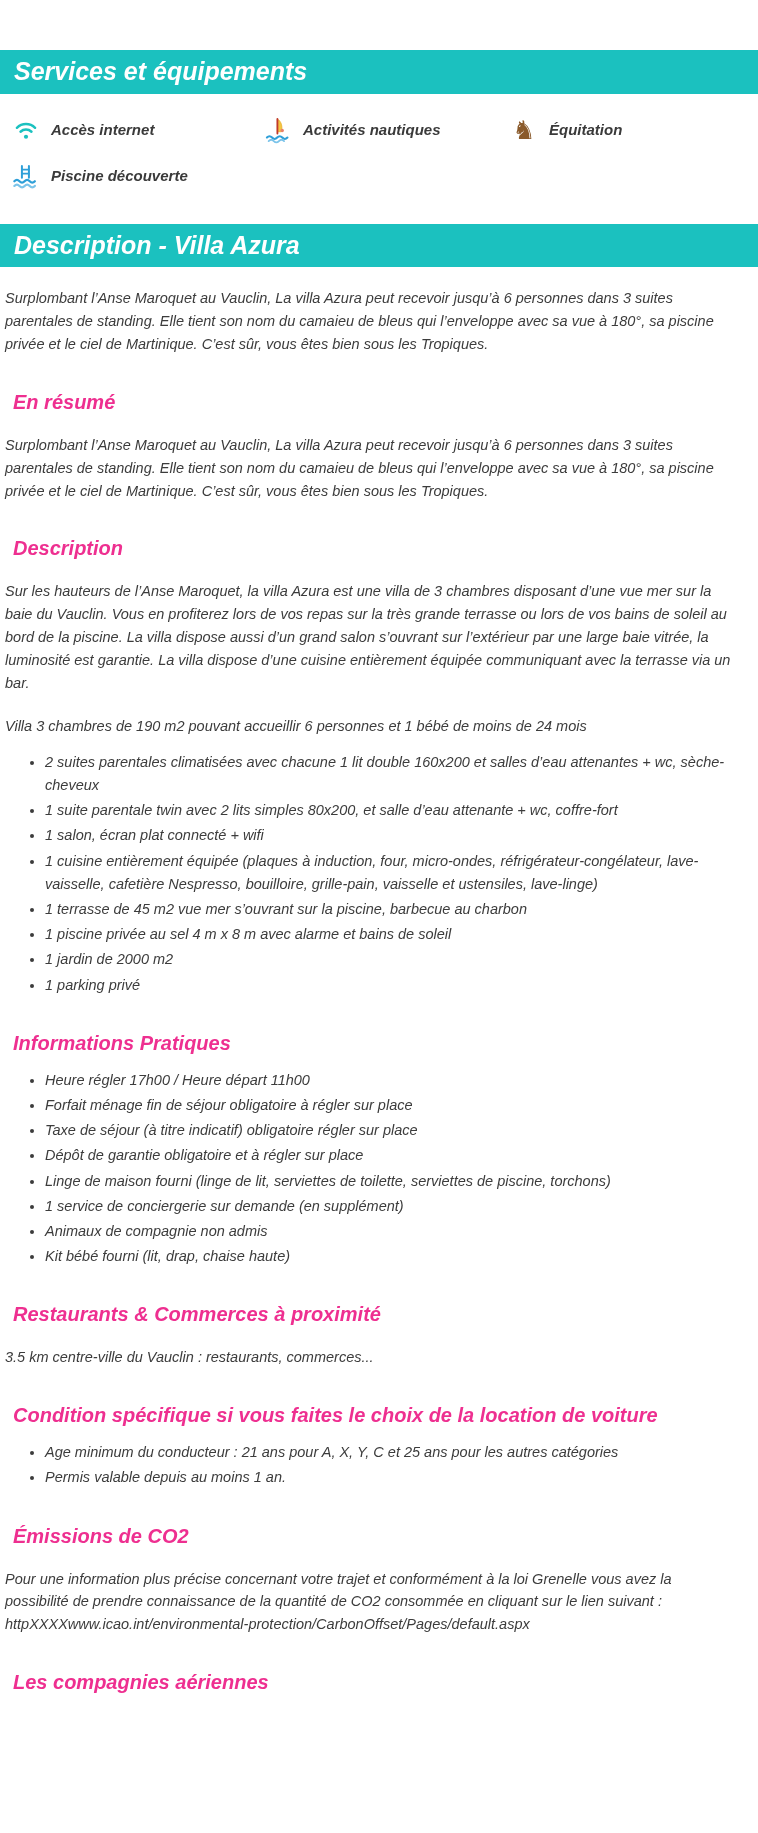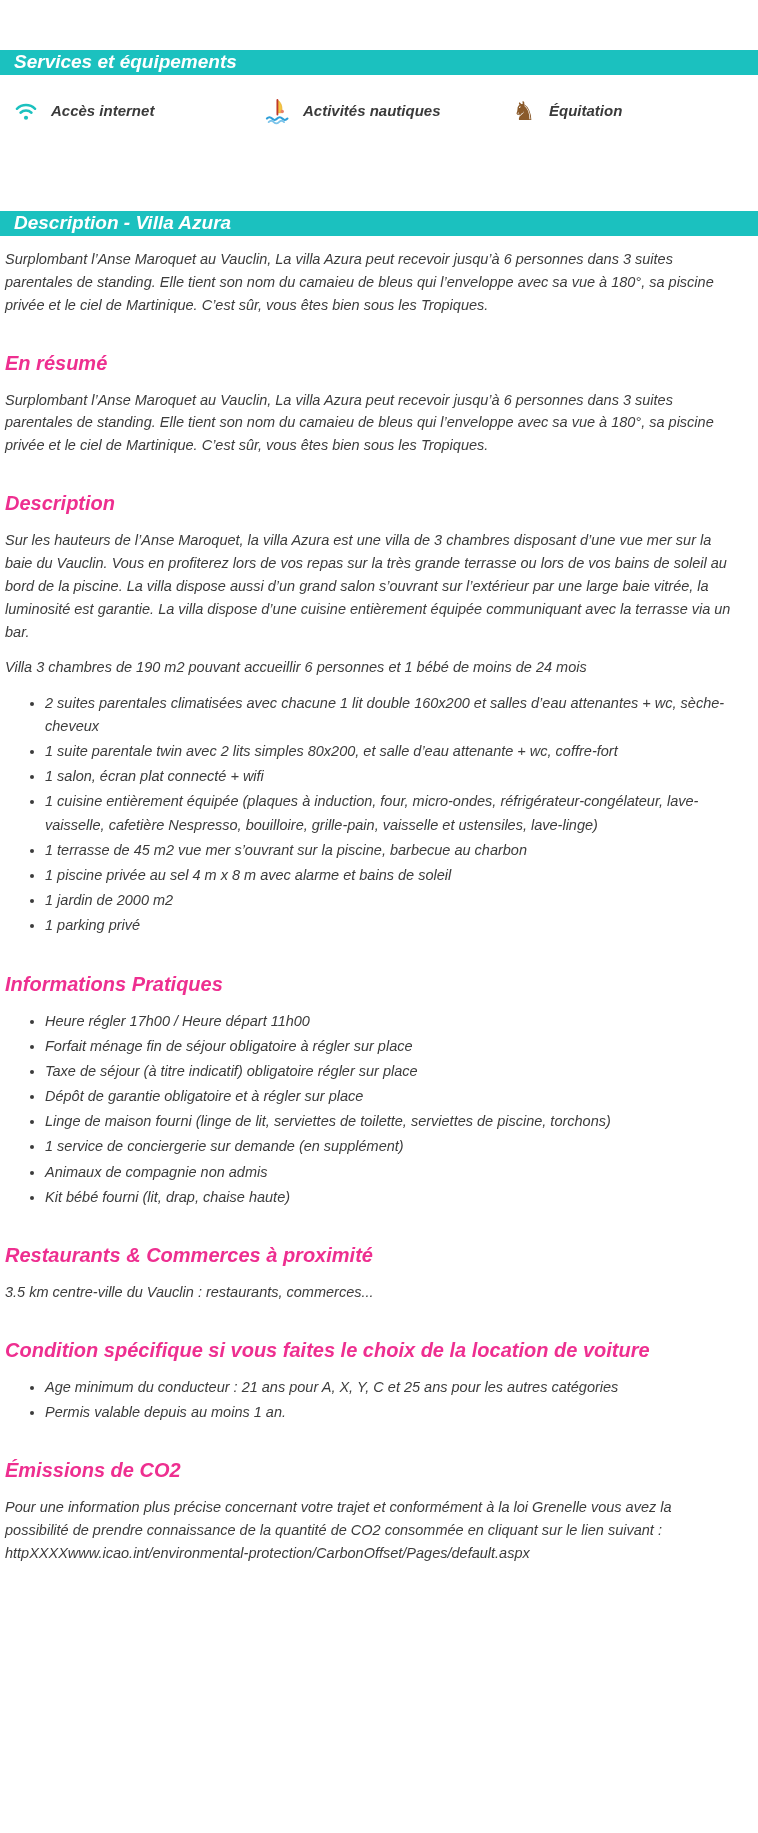--- a/index.html
+++ b/index.html
@@ -9,48 +9,48 @@
     min-height: 1833px;
     background: #ffffff;
     font-family: "Liberation Sans", "DejaVu Sans", sans-serif;
     font-style: italic;
     color: #3c3c3c;
   }
   .banner {
     background: #1bc1bf;
     color: #ffffff;
     font-weight: 700;
-    font-size: 19px;
-    padding: 2px 14px;
+    font-size: 25px;
+    padding: 8px 14px;
     line-height: 1.1;
   }
   .banner--services { margin-top: 50px; }
-  .banner--description { margin-top: 82px; }
+  .banner--description { margin-top: 30px; }
   .amenities {
     display: grid;
     grid-template-columns: 252px 246px 1fr;
     row-gap: 18px;
     padding: 22px 10px 4px 12px;
   }
   .amenity { display: flex; align-items: center; gap: 11px; }
   .amenity-label { font-weight: 700; font-size: 15px; color: #3a3a3a; }
   .amenity-icon {
     width: 28px; height: 28px;
     display: inline-flex; align-items: center; justify-content: center;
     font-style: normal; flex: 0 0 28px;
   }
   .amenity-icon svg { width: 28px; height: 28px; }
   .horse-glyph { font-size: 26px; color: #8a5a2b; line-height: 1; }
   .content { padding: 0 20px 26px 5px; }
-  .content p { font-size: 14.5px; line-height: 1.58; margin: 12px 0 12px; }
+  .content p { font-size: 14.5px; line-height: 1.58; margin: 20px 0 12px; }
   .content h2 {
     color: #ee2f90;
     font-size: 20px;
     font-weight: 700;
-    margin: 34px 0 14px;
+    margin: 34px 8px 14px;
     line-height: 1.2;
   }
   .content ul { margin: 13px 0 12px; padding-left: 40px; }
   .content li { font-size: 14.5px; line-height: 1.6; margin: 2px 0; }
 </style>
 </head>
 <body>
 
 <div class="page">
 
@@ -84,20 +84,31 @@
       <span class="amenity-label">Activités nautiques</span>
     </div>
 
     <div class="amenity">
       <span class="amenity-icon">
         <span class="horse-glyph">♞</span>
       </span>
       <span class="amenity-label">Équitation</span>
     </div>
 
+    <div class="amenity">
+      <span class="amenity-icon">
+        <svg viewBox="0 0 24 24">
+          <path d="M8.5 3.5v10M14.5 3.5v10" stroke="#2e9fd8" stroke-width="1.7" stroke-linecap="round"></path>
+          <path d="M8.5 6.5h6M8.5 10h6" stroke="#2e9fd8" stroke-width="1.5" stroke-linecap="round"></path>
+          <path d="M2 16.5q2.2-2.4 4.4 0t4.4 0 4.4 0 4.4 0" stroke="#2e9fd8" stroke-width="1.9" fill="none" stroke-linecap="round"></path>
+          <path d="M2 20.5q2.2-2.4 4.4 0t4.4 0 4.4 0 4.4 0" stroke="#7cc4ea" stroke-width="1.9" fill="none" stroke-linecap="round"></path>
+        </svg>
+      </span>
+      <span class="amenity-label">Piscine découverte</span>
+    </div>
 
   </div>
 
   <div class="banner banner--description">
     <span>Description - Villa Azura</span>
   </div>
 
   <div class="content">
 
     <p>Surplombant l’Anse Maroquet au Vauclin, La villa Azura peut recevoir jusqu’à 6 personnes dans 3 suites parentales de standing. Elle tient son nom du camaieu de bleus qui l’enveloppe avec sa vue à 180°, sa piscine privée et le ciel de Martinique. C’est sûr, vous êtes bien sous les Tropiques.</p>
@@ -137,16 +148,17 @@
 
     <h2>Condition spécifique si vous faites le choix de la location de voiture</h2>
     <ul>
       <li>Age minimum du conducteur : 21 ans pour A, X, Y, C et 25 ans pour les autres catégories</li>
       <li>Permis valable depuis au moins 1 an.</li>
     </ul>
 
     <h2>Émissions de CO2</h2>
     <p>Pour une information plus précise concernant votre trajet et conformément à la loi Grenelle vous avez la possibilité de prendre connaissance de la quantité de CO2 consommée en cliquant sur le lien suivant : httpXXXXwww.icao.int/environmental-protection/CarbonOffset/Pages/default.aspx</p>
 
+    <h2>Les compagnies aériennes</h2>
 
   </div>
 
 </div>
 
 </body></html>

